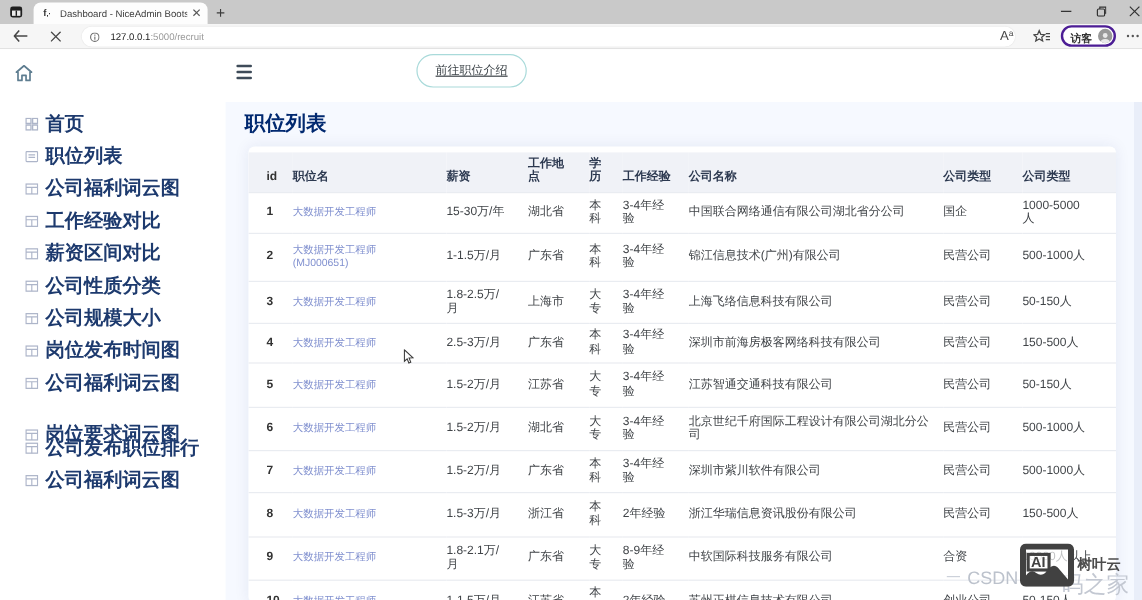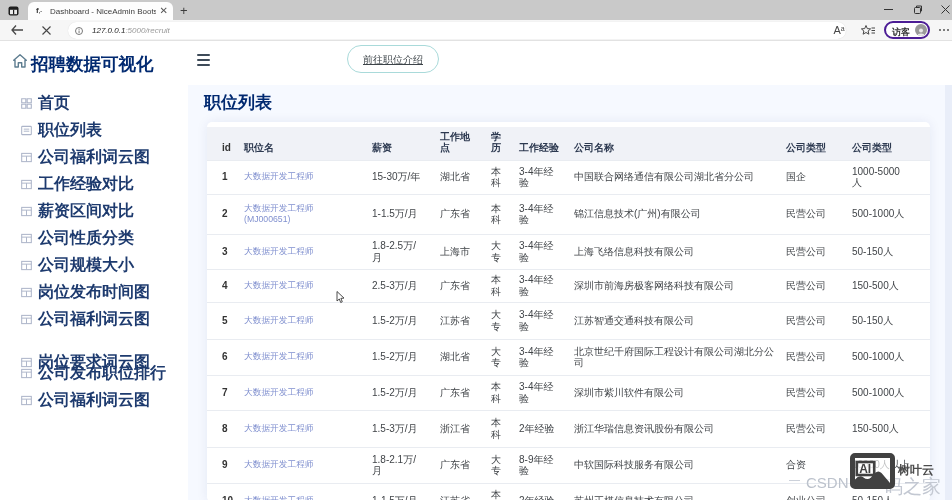--- a/index.html
+++ b/index.html
@@ -11,21 +11,21 @@
 #tabicon { position:absolute; left:8px; top:2px; width:11px; height:10px; }
 #tab { position:absolute; left:28px; top:2px; width:145px; height:18px; background:#fdfdfd; border-radius:6px 6px 0 0; }
 #tabfav { position:absolute; left:8px; top:4px; width:10px; height:11px; font-size:8px; color:#333; font-weight:bold; }
 #tabtitle { position:absolute; left:22px; top:5px; font-size:8px; color:#3c3c3c; white-space:nowrap; width:106px; overflow:hidden; }
 #tabx { position:absolute; right:5px; top:3px; font-size:10px; color:#555; }
 #newtab { position:absolute; left:180px; top:3px; font-size:13px; color:#3c3c3c; }
 .winbtn { position:absolute; top:0px; font-size:10px; color:#333; }
 #toolbar { position:absolute; left:0; top:20px; width:952px; height:21px; background:#f6f6f6; border-bottom:1px solid #e2e2e2; }
 .tbico { position:absolute; top:0; height:20px; display:flex; align-items:center; justify-content:center; color:#474747; }
 #urlpill { position:absolute; left:68px; top:2px; width:778px; height:17px; background:#fff; border-radius:9px; box-shadow:0 0 1px rgba(0,0,0,0.15); }
-#urltext { position:absolute; left:24px; top:4px; font-size:8px; color:#1d1d1d; white-space:nowrap;font-style:italic; }
+#urltext { position:absolute; left:24px; top:4px; font-size:8px; color:#1d1d1d; white-space:nowrap; }
 #urltext .path { color:#9a9a9a; }
 
 
 #appheader { position:absolute; left:0; top:41px; width:952px; height:44px; background:#fff; }
 #logotext { position:absolute; left:31px; top:11px; font-size:17.5px; font-weight:bold; color:#012970; }
 #hamb { position:absolute; left:197px; top:13px; width:13px; }
 #hamb div { height:2.2px; background:#3e4b59; margin-bottom:2.8px; border-radius:1px; }
 #gobtn { position:absolute; left:347px; top:4px; width:92px; height:28px; border:1px solid #a9dada; border-radius:14px; background:#fff; font-size:10px; color:#3d4449; text-align:center; line-height:27px;text-decoration:underline; }
 
 
@@ -119,21 +119,20 @@
     </div>
     <div style="position:absolute; left:939px; top:9px; width:2.2px; height:2.2px; border-radius:50%; background:#555;"></div>
       <div style="position:absolute; left:943px; top:9px; width:2.2px; height:2.2px; border-radius:50%; background:#555;"></div>
       <div style="position:absolute; left:947px; top:9px; width:2.2px; height:2.2px; border-radius:50%; background:#555;"></div>
   </div>
 
   <div id="appheader">
     <svg style="position:absolute; left:12px; top:12px;" width="16" height="16" viewBox="0 0 16 16">
         <path d="M8 1.8 L14.3 7.2 H13 V14 H9.7 V9.8 H6.3 V14 H3 V7.2 H1.7 Z" fill="none" stroke="#5e7d90" stroke-width="1.4" stroke-linejoin="round"></path>
       </svg>
-    <div id="logotext">招聘数据可视化</div>
     <div id="hamb">
         <div></div>
         <div></div>
         <div style="margin-bottom:0"></div>
       </div>
     <div id="gobtn">前往职位介绍</div>
   </div>
 
   <div id="sidebar">
     <div class="mi" style="top:11px;">

